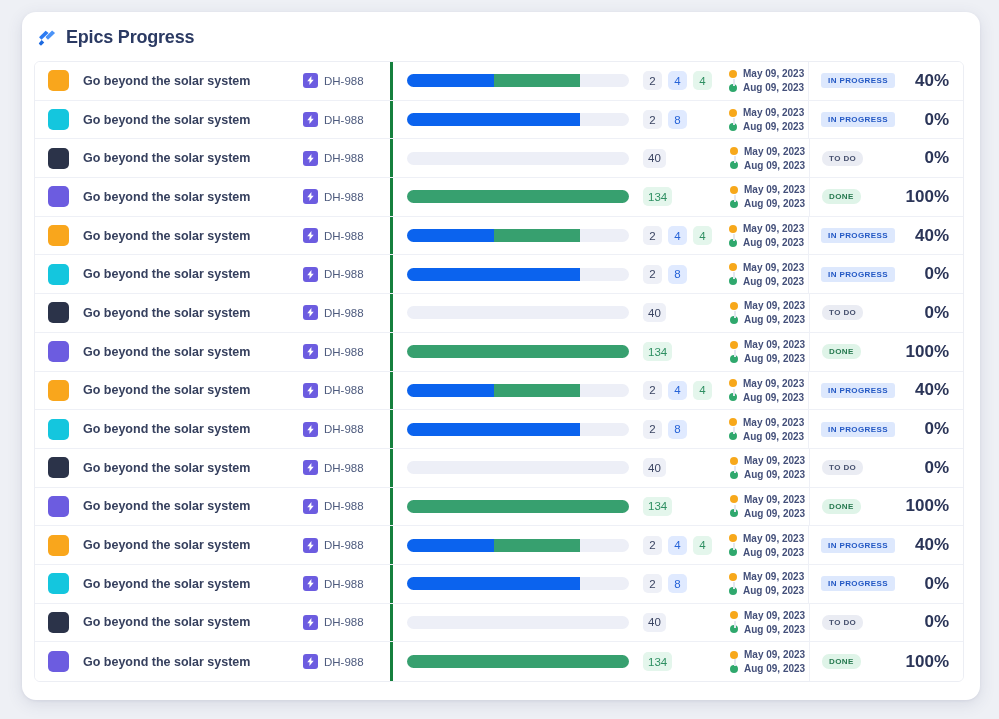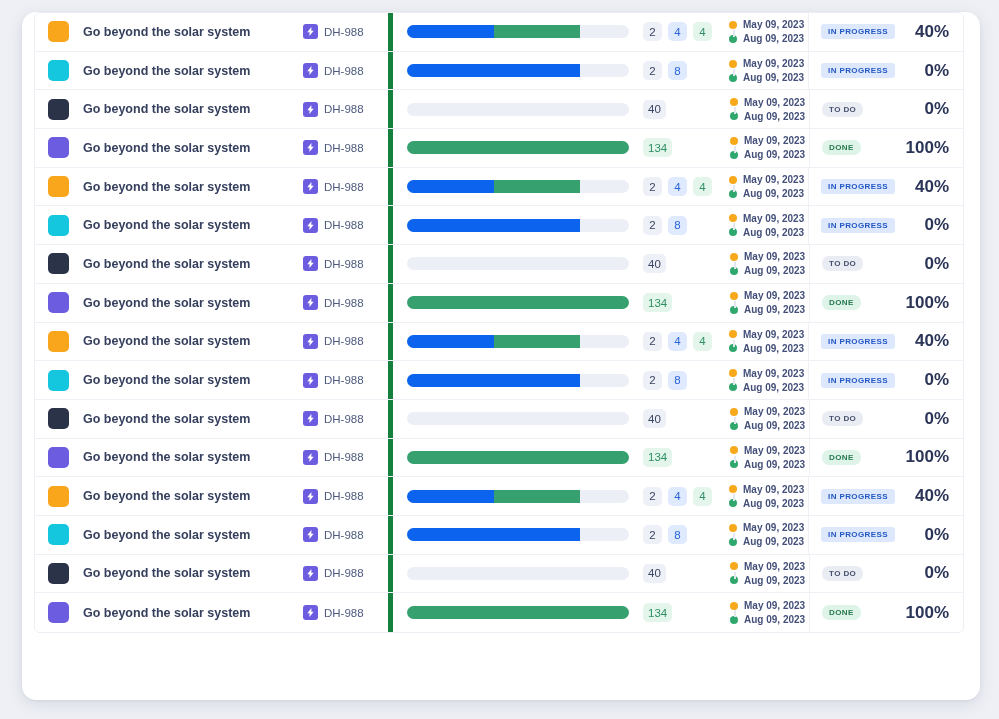--- a/index.html
+++ b/index.html
@@ -73,21 +73,21 @@
     font-weight: bold;
     color: #36405e;
     white-space: nowrap;
   }
 
   .c-key {
     flex: 0 0 94px;
     display: flex;
     align-items: center;
     gap: 6px;
-    border-right: 5px solid #15803d;
+    border-right: 3px solid #15803d;
     padding-left: 4px;
   }
   .epic-ic {
     width: 15px; height: 15px;
     border-radius: 3px;
     background: #6c5ce0;
     display: flex; align-items: center; justify-content: center;
     flex: 0 0 15px;
   }
   .epic-ic svg { display:block; }
@@ -180,20 +180,28 @@
     font-size: 17px;
     font-weight: bold;
     color: #2b3558;
   }
 </style>
 </head>
 <body>
 
 <div id="app">
 
+  <div class="hdr">
+    <svg class="hdr-icon" viewBox="0 0 24 24">
+      <path d="M11.5 3.2 L4.2 10.4 a1 1 0 0 0 0 1.4 l2.4 2.4 L15.1 6 Z" fill="#2b7bf3"></path>
+      <path d="M19.3 3.1 L12 10.3 a1 1 0 0 0 0 1.4 l2.4 2.4 L22.9 5.9 Z" fill="#4b93f7"></path>
+      <path d="M6.8 14.4 l3.1 3.1 L6.6 20.8 a0.9 0.9 0 0 1-1.3 0 l-1.6-1.6 a0.9 0.9 0 0 1 0-1.3 Z" fill="#1d6ae0"></path>
+    </svg>
+    <div class="hdr-title">Epics Progress</div>
+  </div>
 
   <div class="tbl" id="table">
   <div class="row">
 
     <div class="c-name">
       <div class="swatch" style="background: rgb(249, 166, 28);"></div>
       <div class="name-txt">Go beyond the solar system</div>
     </div>
 
     <div class="c-key">

